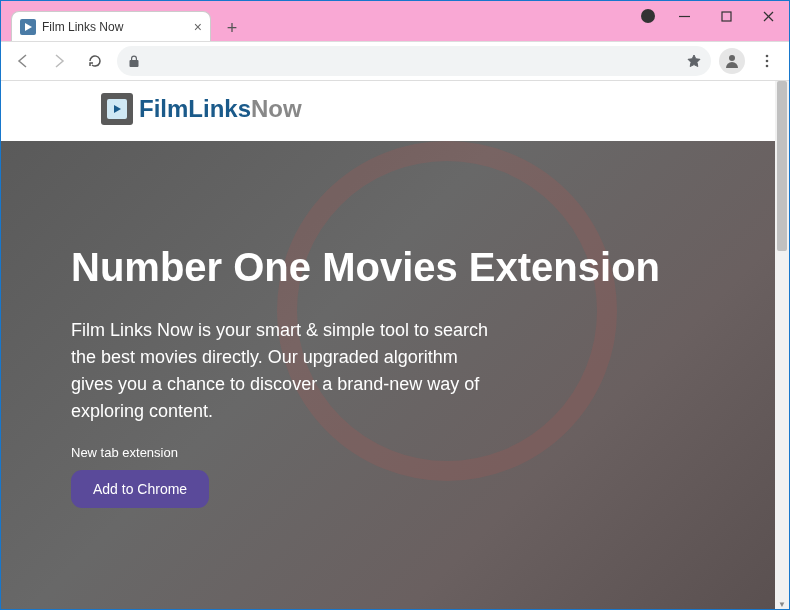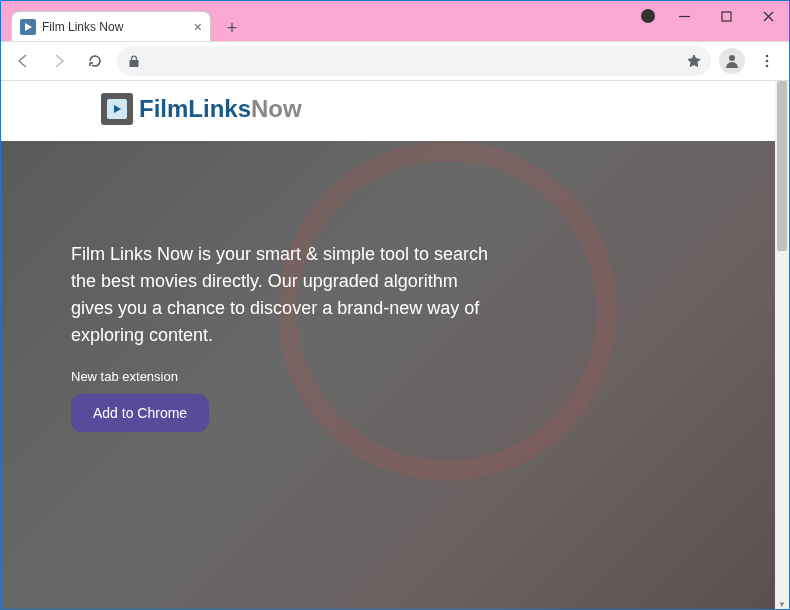--- a/index.html
+++ b/index.html
@@ -140,20 +140,21 @@
               </svg>
             </div>
         </div>
         <span><span class="film">Film</span><span class="links">Links</span><span class="now">Now</span></span>
       </div>
     </div>
     <div class="hero">
       <div class="hero-bg">
         <div class="hero-circle"></div>
       </div>
+      <div class="hero-title">Number One Movies Extension</div>
       <div class="hero-text">Film Links Now is your smart &amp; simple tool to search the best movies directly. Our upgraded algorithm gives you a chance to discover a brand-new way of exploring content.</div>
       <div class="hero-sub">New tab extension</div>
       <div class="cta-btn">Add to Chrome</div>
     </div>
   </div>
   <div class="scroll-track">
     <div class="scroll-thumb"></div>
     <div class="scroll-arrow">▼</div>
   </div>
 </div>

